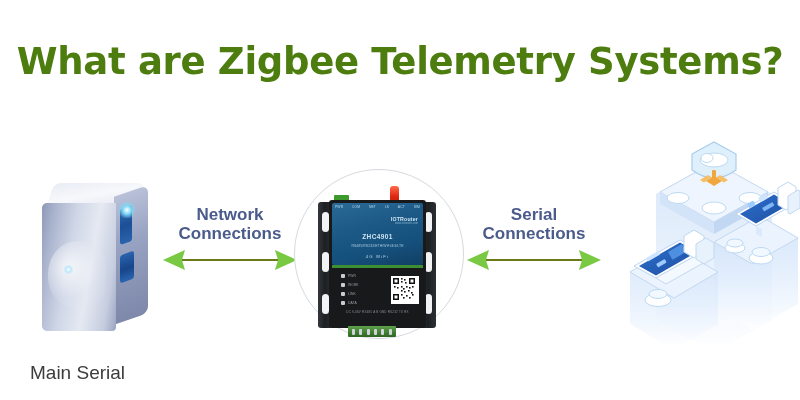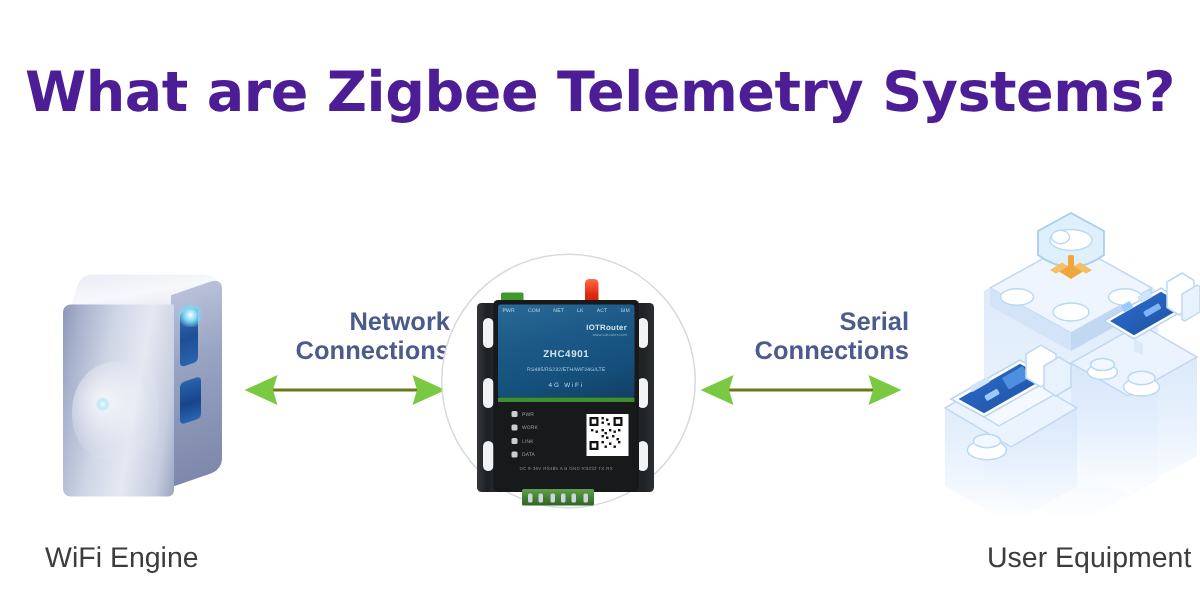--- a/index.html
+++ b/index.html
@@ -22,21 +22,21 @@
   #title {
     position: absolute;
     left: 0;
     top: 40px;
     width: 800px;
     text-align: center;
     font-family: "DejaVu Sans", sans-serif;
     font-weight: bold;
     font-size: 37px;
     letter-spacing: -0.3px;
-    color: #4c1d95;
+    color: #4d7c0f;
     white-space: nowrap;
   }
 
   
   #main-engine {
     position: absolute;
     left: 42px;
     top: 183px;
     width: 125px;
     height: 160px;
@@ -325,21 +325,21 @@
   }
 
   
   .arrow-group { position: absolute; }
   .arrow-label {
     font-family: "Liberation Sans", sans-serif;
     font-size: 17px;
     font-weight: bold;
     line-height: 19px;
     color: #4a5b8c;
-    text-align: right;
+    text-align: center;
     white-space: nowrap;
   }
   .arrow-svg { display: block; margin: 6px auto 0; }
 
   
   #user-equipment {
     position: absolute;
     left: 628px;
     top: 124px;
     width: 172px;
@@ -369,21 +369,21 @@
     <div class="tower-top"></div>
     <div class="tower-side"></div>
     <div class="tower-front"></div>
     <div class="tower-front-glow"></div>
     <div class="tower-dot"></div>
     <div class="tower-slot s1"></div>
     <div class="tower-slot s2"></div>
     <div class="tower-spark"></div>
   </div>
 
-  <div class="caption" id="caption-left">WiFi Engine</div>
+  <div class="caption" id="caption-left">Main Serial</div>
 
   <div class="arrow-group" style="left:160px; top:205px; width:140px;">
     <div class="arrow-label">
       <span>Network</span><br>
       <span>Connections</span>
     </div>
     <svg class="arrow-svg" width="134" height="22" viewBox="0 0 134 22">
       <line x1="16" y1="11" x2="118" y2="11" stroke="#6b7a18" stroke-width="2"></line>
       <polygon points="0,11 22,1 19,11 22,21" fill="#7ac943"></polygon>
       <polygon points="134,11 112,1 115,11 112,21" fill="#7ac943"></polygon>
@@ -573,15 +573,14 @@
       <path d="M28 154 L74 128 L84 134 L38 160 Z" fill="#f4f9ff" stroke="#c3d8f0" stroke-width="1"></path>
 
       <path d="M56 112 L66 106 L76 112 L76 128 L66 134 L56 128 Z" fill="#ffffff" stroke="#bcd9f2" stroke-width="1"></path>
       <path d="M68 120 L78 114 L86 119 L86 134 L76 140 L68 135 Z" fill="#e8f2fd" stroke="#c3d8f0" stroke-width="1"></path>
 
       <ellipse cx="30" cy="176" rx="13" ry="6.5" fill="#ffffff" stroke="#bcd9f2" stroke-width="1"></ellipse>
       <ellipse cx="30" cy="170" rx="9" ry="4.5" fill="#f2f8ff" stroke="#bcd9f2" stroke-width="1"></ellipse>
     </svg>
   </div>
 
-  <div class="caption" id="caption-right">User Equipment</div>
 
 </div>
 
 </body></html>

